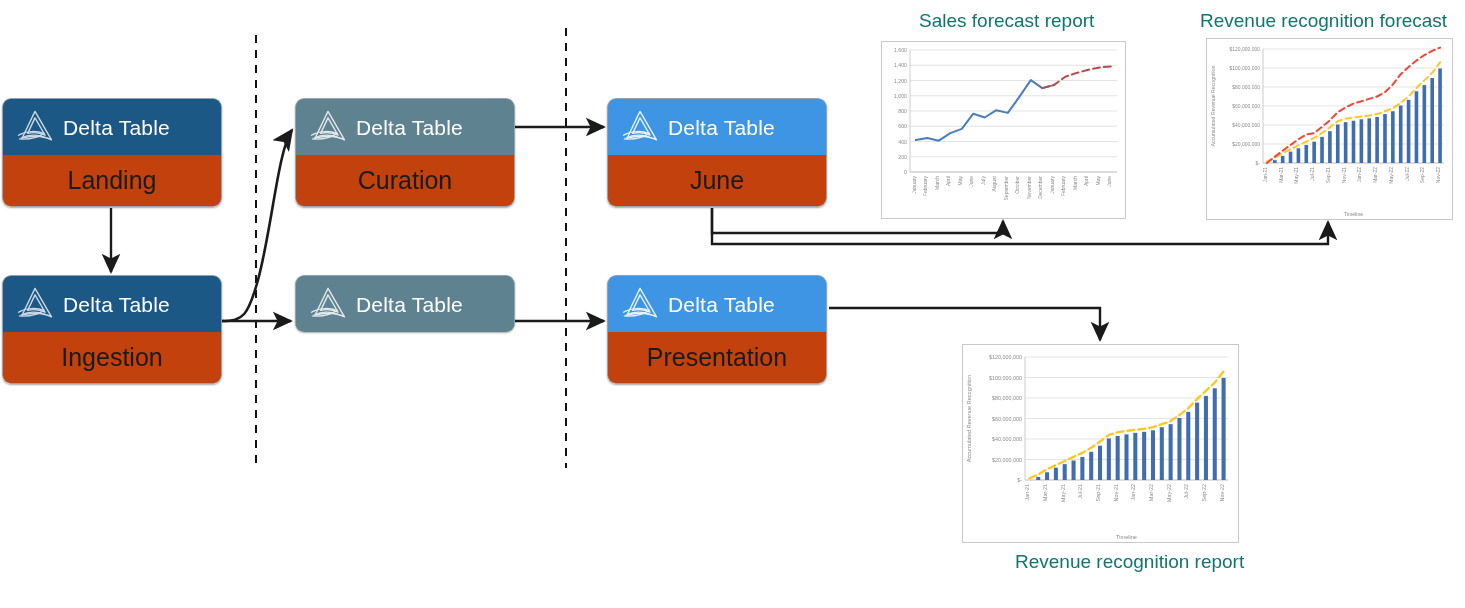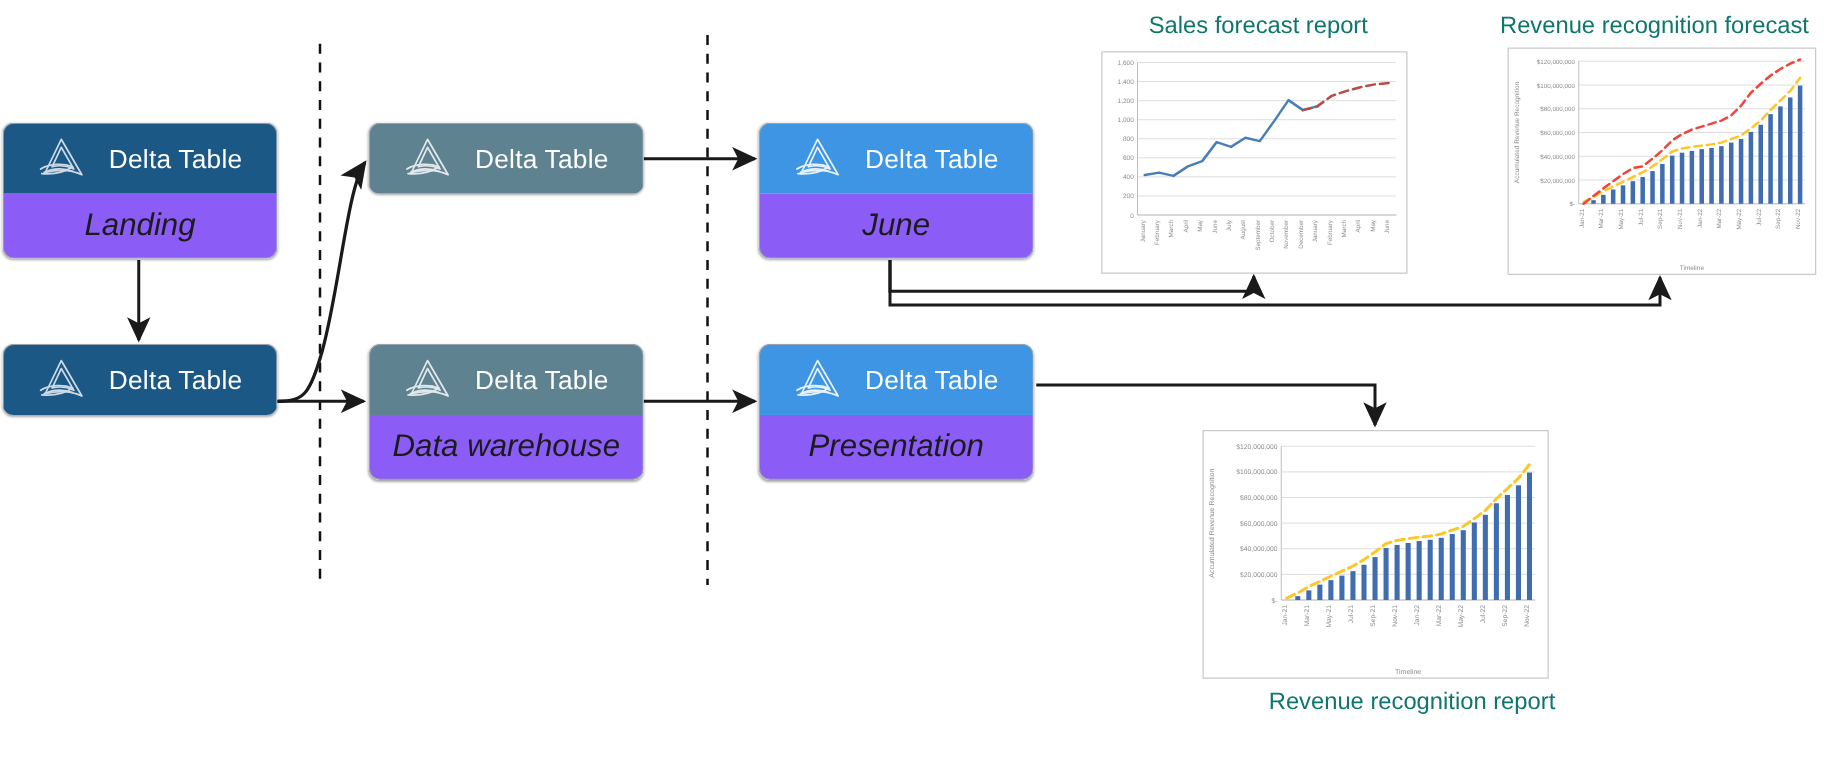--- a/index.html
+++ b/index.html
@@ -3,26 +3,26 @@
 <meta charset="utf-8">
 <style>
   html,body{margin:0;padding:0;background:#ffffff;}
   body{width:1465px;height:608px;position:relative;overflow:hidden;
        font-family:"Liberation Sans","DejaVu Sans",sans-serif;color:#222;}
   .stage{position:absolute;left:0;top:0;width:1465px;height:608px;}
 
   
   .card{position:absolute;width:220px;border-radius:9px;
         box-shadow:0 1px 2px rgba(0,0,0,.35);overflow:hidden;}
-  .card .hdr{height:57px;display:flex;align-items:center;gap:16px;padding-left:24px;
+  .card .hdr{height:57px;display:flex;align-items:center;gap:6px;padding-left:10px;
              box-sizing:border-box;border-radius:9px 9px 0 0;}
   .card .hdr .lbl{color:#fff;font-size:21px;letter-spacing:.2px;line-height:1;}
-  .card .body{height:52px;background:#8b5cf6;border:1.6px solid #9aa3ad;border-top:none;
+  .card .body{height:52px;background:#c2410c;border:1.6px solid #9aa3ad;border-top:none;
               border-radius:0 0 9px 9px;display:flex;align-items:center;justify-content:center;
-              box-sizing:border-box;font-style:italic;}
+              box-sizing:border-box;}
   .card .body .lbl{font-size:25px;color:#1b1b1b;line-height:1;}
   .card .hdr{border:1.6px solid #9aa3ad;border-bottom:none;}
   .logo{width:44px;height:44px;flex:0 0 44px;display:block;}
 
   
   #card-landing   {left:2px;   top:98px;}
   #card-ingestion {left:2px;   top:275px;}
   #card-curation  {left:295px; top:98px;}
   #card-warehouse {left:295px; top:275px;}
   #card-final     {left:607px; top:98px;}
@@ -99,50 +99,53 @@
       <svg class="logo" viewBox="0 0 48 48">
         <g fill="none" stroke="#cdd9e5" stroke-width="1.5" stroke-linejoin="round" stroke-linecap="round">
           <path d="M24,7 L42,38 C34,34 22,33 10,36 Z"></path>
           <path d="M24,14 L35,33 C29,30 22,29.5 16,31 Z"></path>
           <path d="M6,33 C14,28 26,28 34,31 C28,35 18,38 7,37"></path>
           <path d="M9,36 C17,32 27,32 34,35"></path>
         </g>
       </svg>
       <span class="lbl">Delta Table</span>
     </div>
+    <div class="body">
+      <span class="lbl">Ingestion</span>
+    </div>
   </div>
 
   <div class="card" id="card-curation">
     <div class="hdr" style="background:#5f8291">
       <svg class="logo" viewBox="0 0 48 48">
         <g fill="none" stroke="#e2e9ec" stroke-width="1.5" stroke-linejoin="round" stroke-linecap="round">
           <path d="M24,7 L42,38 C34,34 22,33 10,36 Z"></path>
           <path d="M24,14 L35,33 C29,30 22,29.5 16,31 Z"></path>
           <path d="M6,33 C14,28 26,28 34,31 C28,35 18,38 7,37"></path>
           <path d="M9,36 C17,32 27,32 34,35"></path>
         </g>
       </svg>
       <span class="lbl">Delta Table</span>
     </div>
+    <div class="body">
+      <span class="lbl">Curation</span>
+    </div>
   </div>
 
   <div class="card" id="card-warehouse">
     <div class="hdr" style="background:#5f8291">
       <svg class="logo" viewBox="0 0 48 48">
         <g fill="none" stroke="#e2e9ec" stroke-width="1.5" stroke-linejoin="round" stroke-linecap="round">
           <path d="M24,7 L42,38 C34,34 22,33 10,36 Z"></path>
           <path d="M24,14 L35,33 C29,30 22,29.5 16,31 Z"></path>
           <path d="M6,33 C14,28 26,28 34,31 C28,35 18,38 7,37"></path>
           <path d="M9,36 C17,32 27,32 34,35"></path>
         </g>
       </svg>
       <span class="lbl">Delta Table</span>
-    </div>
-    <div class="body">
-      <span class="lbl">Data warehouse</span>
     </div>
   </div>
 
   <div class="card" id="card-final">
     <div class="hdr" style="background:#3d95e3">
       <svg class="logo" viewBox="0 0 48 48">
         <g fill="none" stroke="#e8f2fb" stroke-width="1.5" stroke-linejoin="round" stroke-linecap="round">
           <path d="M24,7 L42,38 C34,34 22,33 10,36 Z"></path>
           <path d="M24,14 L35,33 C29,30 22,29.5 16,31 Z"></path>
           <path d="M6,33 C14,28 26,28 34,31 C28,35 18,38 7,37"></path>

